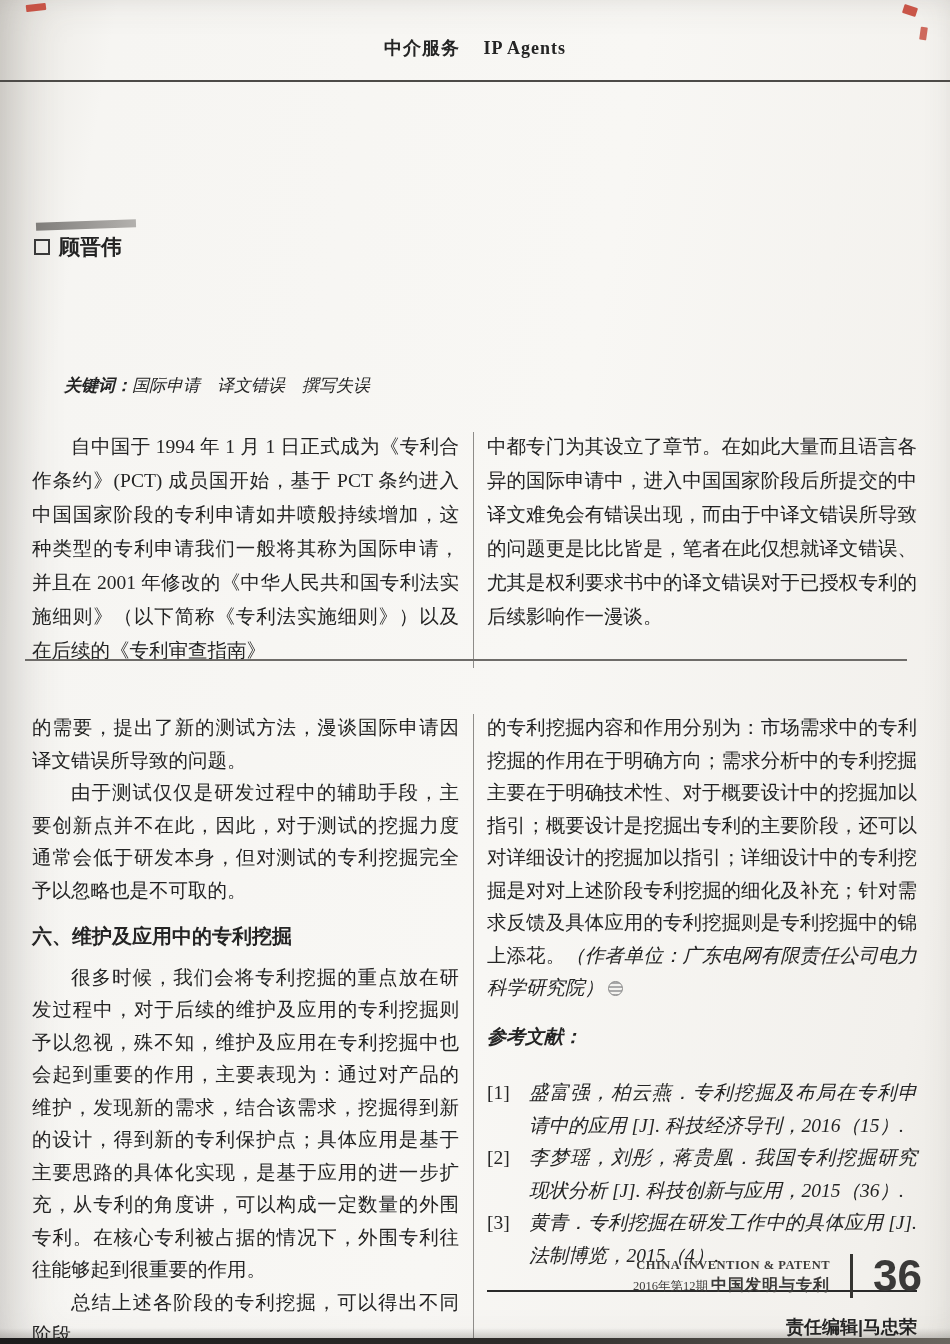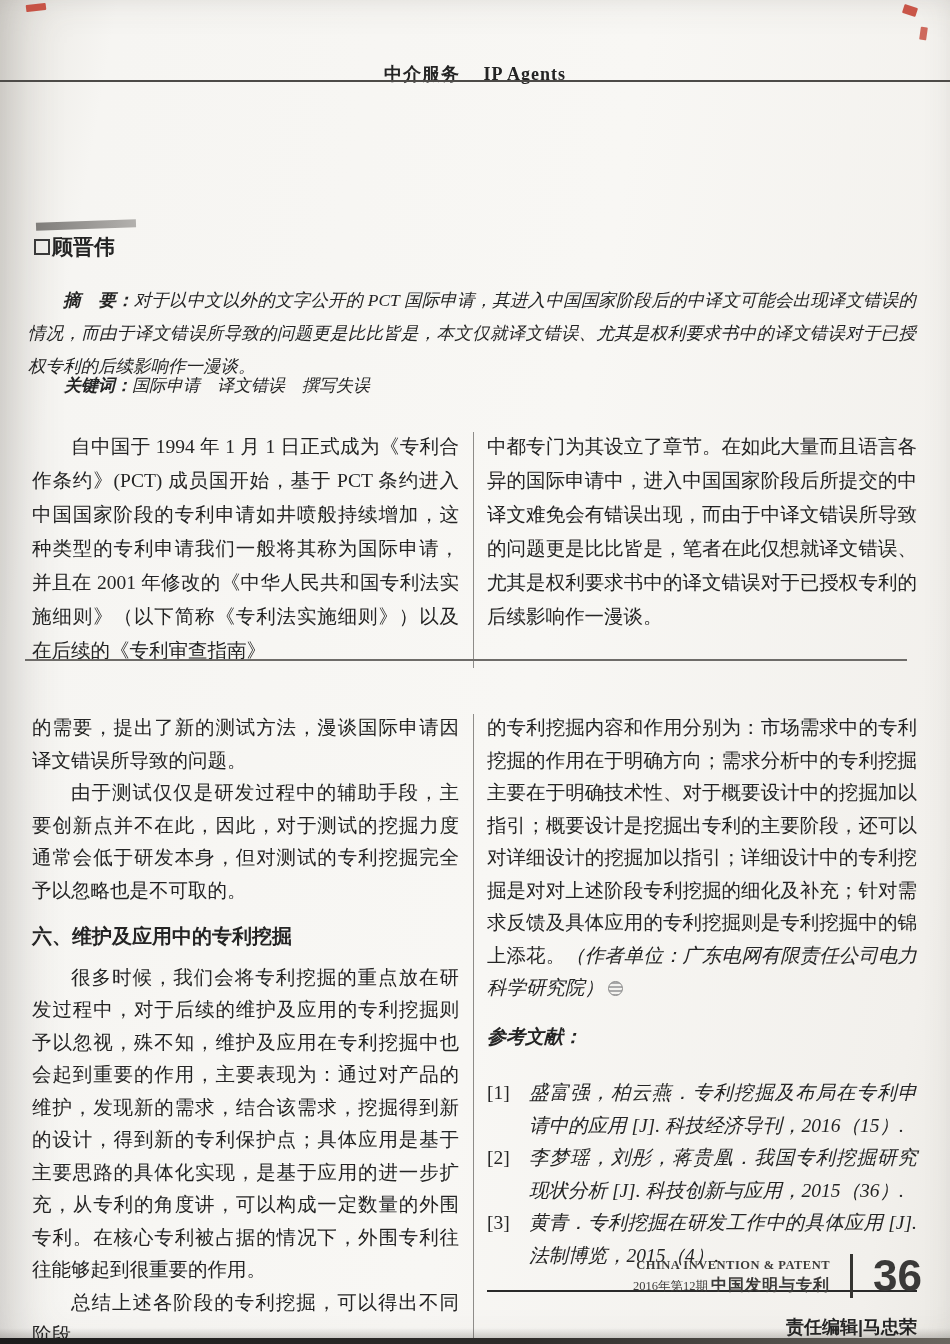--- a/index.html
+++ b/index.html
@@ -18,33 +18,33 @@
   .mark { position:absolute; background:#c23b2c; opacity:.85; border-radius:1px; }
   .mark-tl { left:26px; top:4px; width:20px; height:7px; transform:rotate(-7deg); }
   .mark-tr { left:903px; top:6px; width:14px; height:9px; transform:rotate(18deg); }
   .mark-r  { left:920px; top:27px; width:7px; height:13px; transform:rotate(8deg); opacity:.75; }
   .bottom-strip { position:absolute; left:0; right:0; bottom:0; height:6px;
     background:linear-gradient(90deg,#1c1c1c 0%, #2e2c2a 55%, #6a665f 100%); }
   .bottom-fade { position:absolute; left:0; right:0; bottom:6px; height:10px;
     background:linear-gradient(180deg, rgba(0,0,0,0) 0%, rgba(40,35,30,.18) 100%); }
 
   
-  .page-header { position:absolute; top:62px; left:0; width:100%; text-align:center;
+  .page-header { position:absolute; top:36px; left:0; width:100%; text-align:center;
     font-size:18px; font-weight:700; letter-spacing:1px; }
   .page-header .cn { font-family:"Liberation Sans","DejaVu Sans",sans-serif; }
   .page-header .en { margin-left:18px; font-family:"Liberation Serif","DejaVu Serif",serif; }
   .head-rule { position:absolute; top:80px; left:0; width:100%; height:2px; background:#4d4b48; }
 
   
   .article-title { position:absolute; top:112px; left:36px; width:880px;
     font-size:45px; font-weight:900; letter-spacing:2px; color:#1d1c1b;
     text-shadow:2px 3px 2px rgba(30,25,20,.25); white-space:nowrap; }
   .author-bar { position:absolute; top:221px; left:36px; width:100px; height:8px;
     background:linear-gradient(90deg,#7f7d7a,#b3b1ae); transform:rotate(-2deg); }
-  .author-line { position:absolute; top:233px; left:34px; display:flex; align-items:center; gap:2px;
+  .author-line { position:absolute; top:233px; left:34px; display:flex; align-items:center; gap:9px;
     font-size:21px; font-weight:700; font-family:"Liberation Sans","DejaVu Sans",sans-serif; }
   .author-square { width:16px; height:16px; border:2px solid #3a3a3a; background:transparent; }
 
   
   .abstract { position:absolute; top:284px; left:28px; width:888px;
     font-size:17.5px; line-height:33px; text-align:justify; font-style:italic;
     text-indent:2em; }
   .abstract b, .keywords b { font-style:italic; }
   .keywords { position:absolute; top:374px; left:64px; font-size:17px; font-style:italic;text-align:right; }
 
@@ -102,21 +102,20 @@
   </div>
   <div class="head-rule"></div>
 
 
   <div class="author-bar"></div>
   <div class="author-line">
     <span class="author-square"></span>
     <span>顾晋伟</span>
   </div>
 
-  <p class="abstract"><b>摘　要：</b><span>对于以中文以外的文字公开的 PCT 国际申请，其进入中国国家阶段后的中译文可能会出现译文错误的情况，而由于译文错误所导致的问题更是比比皆是，本文仅就译文错误、尤其是权利要求书中的译文错误对于已授权专利的后续影响作一漫谈。</span></p>
 
   <p class="keywords"><b>关键词：</b><span>国际申请　译文错误　撰写失误</span></p>
 
   <div class="cols cols-top">
     <div class="col col-l">
       <p class="indent">自中国于 1994 年 1 月 1 日正式成为《专利合作条约》(PCT) 成员国开始，基于 PCT 条约进入中国国家阶段的专利申请如井喷般持续增加，这种类型的专利申请我们一般将其称为国际申请，并且在 2001 年修改的《中华人民共和国专利法实施细则》（以下简称《专利法实施细则》）以及在后续的《专利审查指南》</p>
     </div>
     <div class="col-divider"></div>
     <div class="col col-r">
       <p>中都专门为其设立了章节。在如此大量而且语言各异的国际申请中，进入中国国家阶段后所提交的中译文难免会有错误出现，而由于中译文错误所导致的问题更是比比皆是，笔者在此仅想就译文错误、尤其是权利要求书中的译文错误对于已授权专利的后续影响作一漫谈。</p>

